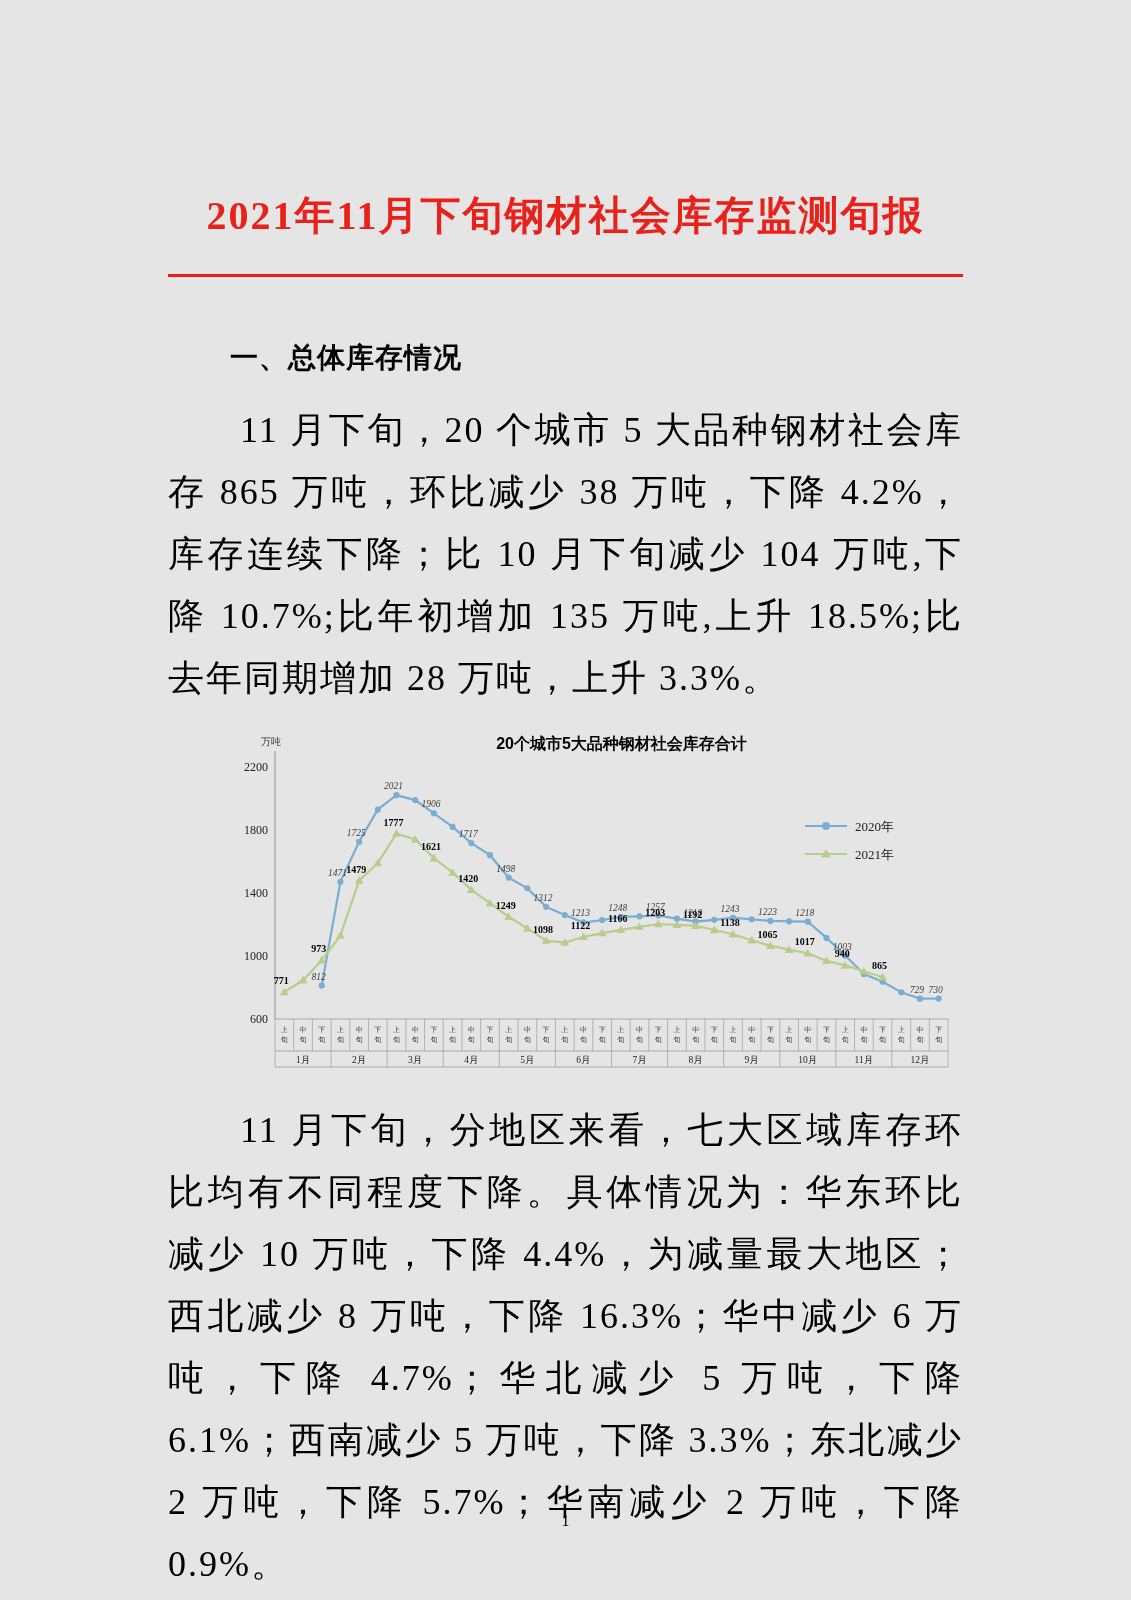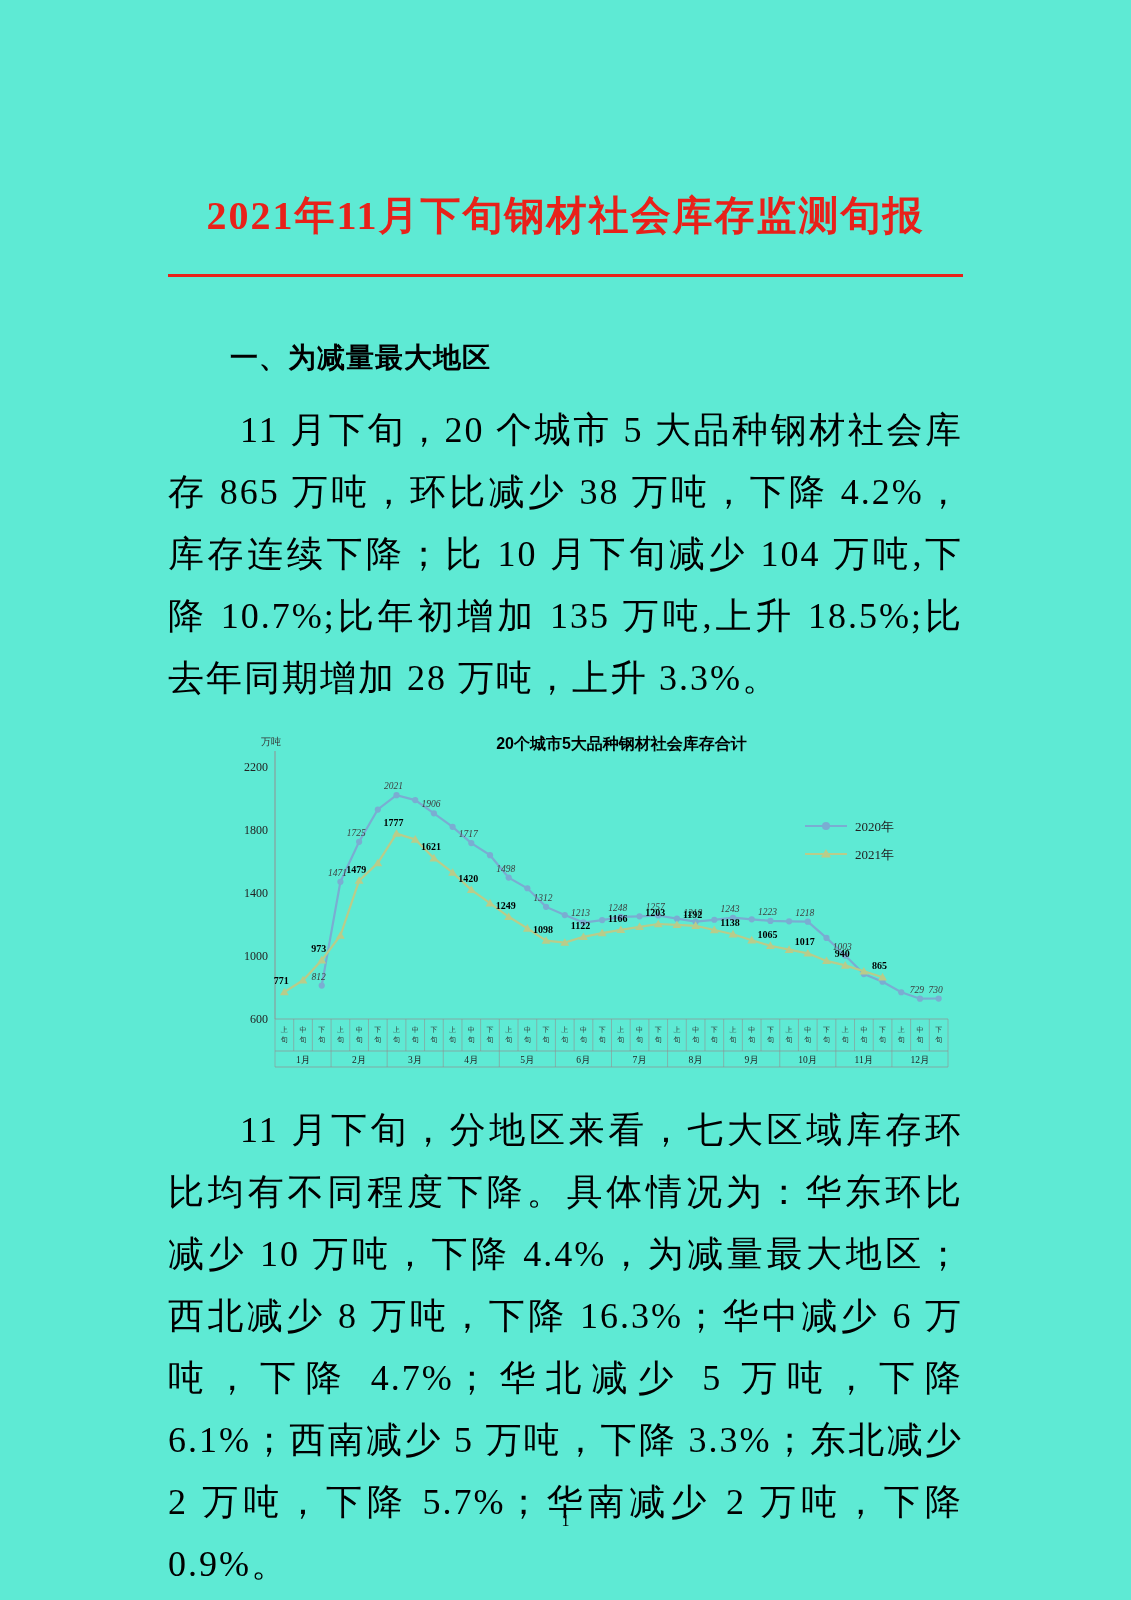--- a/index.html
+++ b/index.html
@@ -1,16 +1,16 @@
 <!DOCTYPE html>
 <html lang="zh" style="--red: #e8211a;"><head>
 <meta charset="utf-8">
 <style>
   html,body{margin:0;padding:0;background:#ffffff;}
-  .page{position:relative;width:1131px;height:1600px;background:#5eead4;overflow:hidden;
+  .page{position:relative;width:1131px;height:1600px;background:#e5e5e5;overflow:hidden;
         font-family:"Liberation Serif","DejaVu Serif",serif;color:#000;}
   .content{position:absolute;left:168px;width:795px;top:0;}
   .report-title{margin:190px 0 0 0;font-size:40px;font-weight:bold;line-height:1.3;
         letter-spacing:2px;text-align:center;color:var(--red,#e8211a);}
   .title-rule{margin-top:32px;height:3px;background:var(--red,#e8211a);}
   .sec-heading{margin:62px 0 0 0;padding-left:62px;font-size:28px;font-weight:bold;
         font-family:"Liberation Sans","DejaVu Sans",sans-serif;letter-spacing:1px;}
   .para{margin:22px 0 0 0;font-size:36px;line-height:62px;letter-spacing:2px;
         text-align:justify;text-indent:2em;}
   .chart-wrap{margin:20px 0 0 62px;width:730px;}
@@ -27,21 +27,21 @@
 </style>
 </head>
 <body>
 
 <div class="page">
   <div class="content">
 
     <h1 class="report-title">2021年11月下旬钢材社会库存监测旬报</h1>
     <div class="title-rule"></div>
 
-    <h2 class="sec-heading">一、为减量最大地区</h2>
+    <h2 class="sec-heading">一、总体库存情况</h2>
 
     <p class="para">11 月下旬，20 个城市 5 大品种钢材社会库存 865 万吨，环比减少 38 万吨，下降 4.2%，库存连续下降；比 10 月下旬减少 104 万吨,下降 10.7%;比年初增加 135 万吨,上升 18.5%;比去年同期增加 28 万吨，上升 3.3%。</p>
 
     <div class="chart-wrap">
       <svg id="chart-svg" width="730" height="344" viewBox="0 0 730 344">
           <text x="391.5" y="20" class="ct">20个城市5大品种钢材社会库存合计</text>
           <text x="31" y="16" class="cu">万吨</text>
           <g>
             <line x1="45" y1="22" x2="45" y2="290" stroke="#909090" stroke-width="1"></line>
             <text x="38" y="294" class="yt">600</text>

